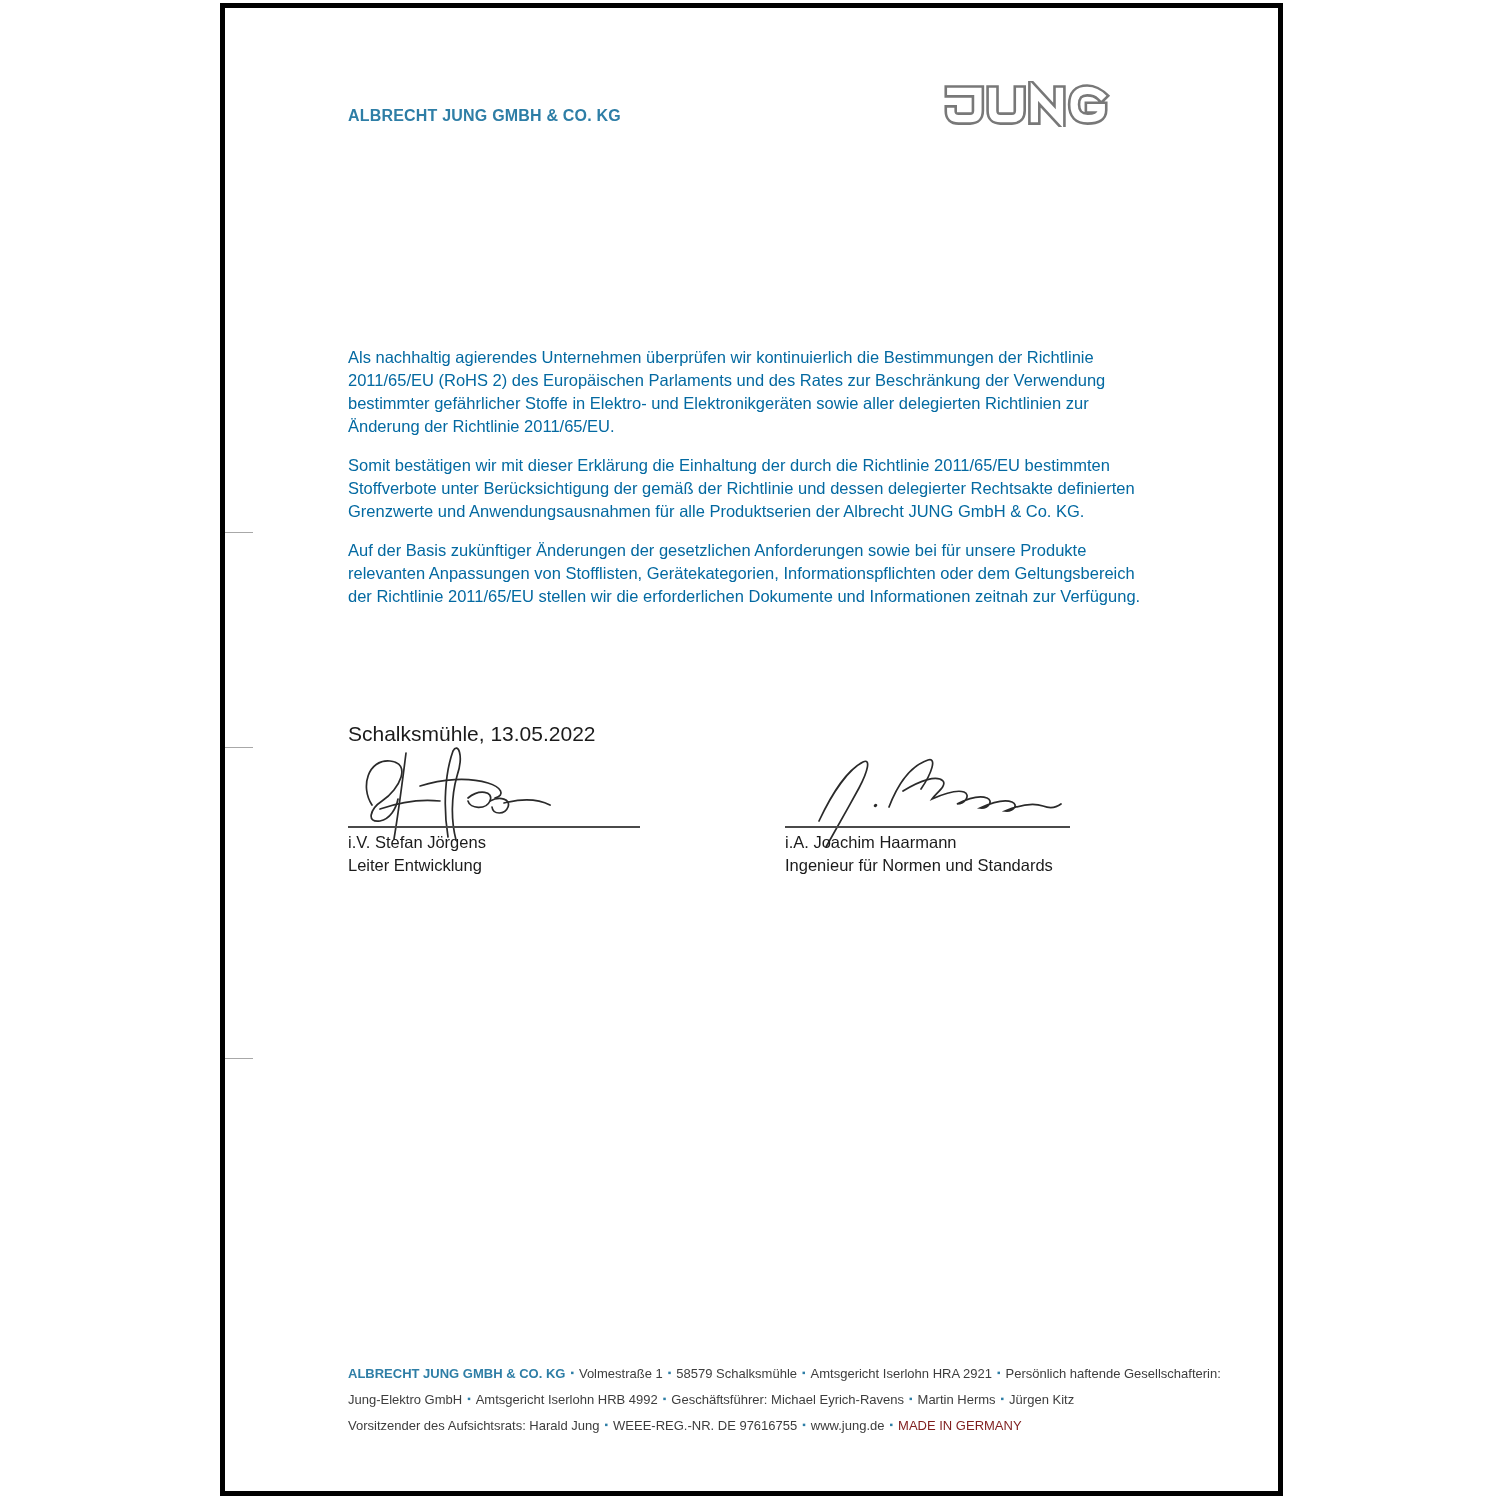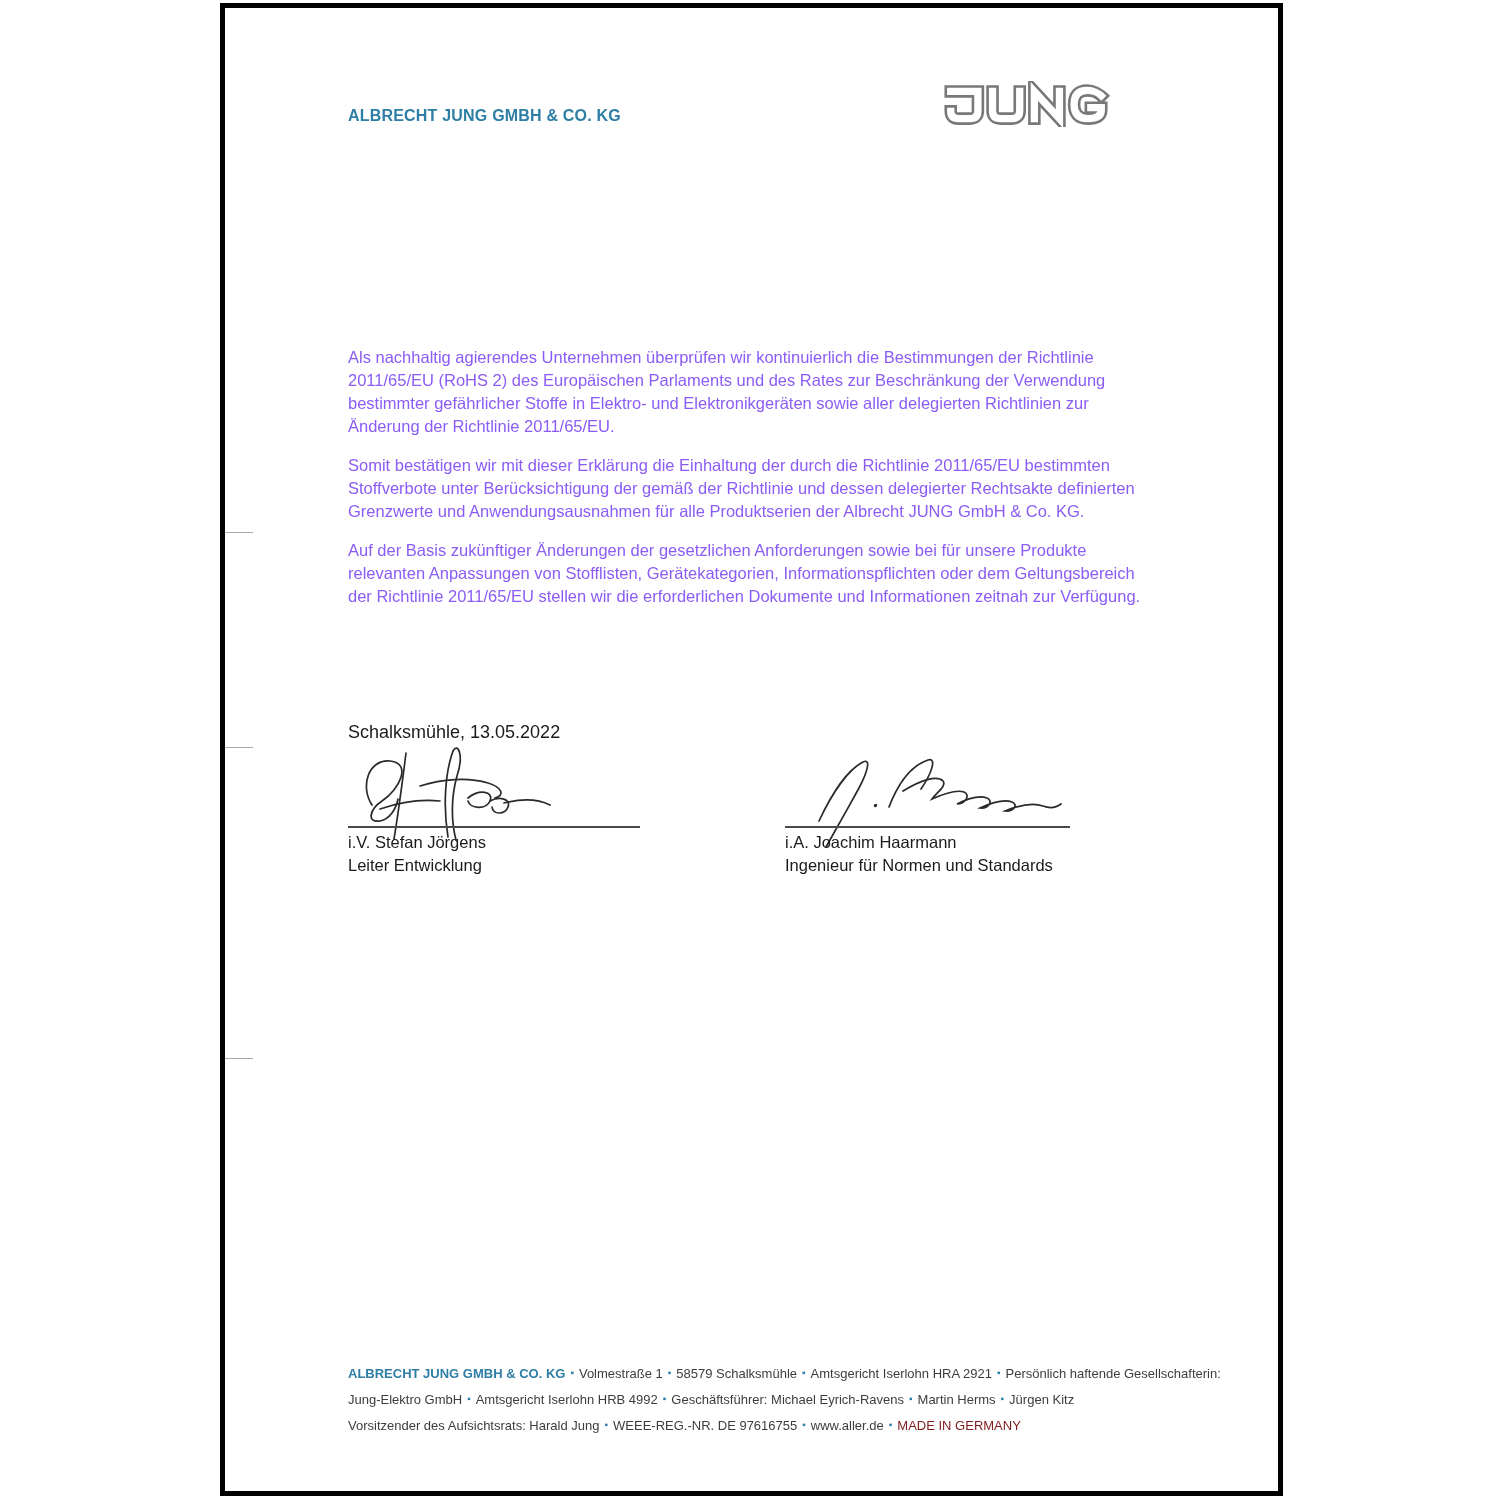--- a/index.html
+++ b/index.html
@@ -20,23 +20,23 @@
     font-size:16px;font-weight:bold;color:var(--teal,#2E7EA6);letter-spacing:.2px;
   }
   .logo{position:absolute;left:710px;top:73px;width:182px;height:46px;}
 
   .title{
     position:absolute;left:123px;top:224px;margin:0;width:850px;
     font-size:24.5px;font-weight:bold;color:#111;letter-spacing:.1px;
   }
 
   .body{position:absolute;left:123px;top:338px;width:800px;}
-  .body p{margin:0 0 16px 0;font-size:16.5px;line-height:23px;color:#8b5cf6;}
+  .body p{margin:0 0 16px 0;font-size:16.5px;line-height:23px;color:#0369a1;}
 
-  .date-line{position:absolute;left:123px;top:714px;font-size:18px;color:#1b1b1b;}
+  .date-line{position:absolute;left:123px;top:714px;font-size:21px;color:#1b1b1b;}
 
   .sig-block{position:absolute;top:747px;height:135px;}
   .sig-left{left:123px;width:292px;}
   .sig-right{left:560px;width:285px;}
   .sig-svg{position:absolute;left:0;top:-12px;width:300px;height:112px;pointer-events:none;}
   .sig-line{position:absolute;left:0;right:0;top:71px;height:2px;background:#4a4a4a;}
   .sig-name{position:absolute;left:0;top:78px;font-size:16.5px;white-space:nowrap;}
   .sig-role{position:absolute;left:0;top:101px;font-size:16.5px;white-space:nowrap;}
 
   .footer{position:absolute;left:123px;top:1352px;width:930px;}
@@ -109,17 +109,17 @@
         </g>
       </svg>
       <div class="sig-line"></div>
       <div class="sig-name">i.A. Joachim Haarmann</div>
       <div class="sig-role">Ingenieur für Normen und Standards</div>
     </div>
 
     <div class="footer">
       <div class="footer-line"><span class="fseg fseg-company">ALBRECHT JUNG GMBH &amp; CO. KG</span><span class="fseg fseg-bullet">▪</span><span class="fseg fseg-normal">Volmestraße 1</span><span class="fseg fseg-bullet">▪</span><span class="fseg fseg-normal">58579 Schalksmühle</span><span class="fseg fseg-bullet">▪</span><span class="fseg fseg-normal">Amtsgericht Iserlohn HRA 2921</span><span class="fseg fseg-bullet">▪</span><span class="fseg fseg-normal">Persönlich haftende Gesellschafterin:</span></div>
       <div class="footer-line"><span class="fseg fseg-normal">Jung-Elektro GmbH</span><span class="fseg fseg-bullet">▪</span><span class="fseg fseg-normal">Amtsgericht Iserlohn HRB 4992</span><span class="fseg fseg-bullet">▪</span><span class="fseg fseg-normal">Geschäftsführer: Michael Eyrich-Ravens</span><span class="fseg fseg-bullet">▪</span><span class="fseg fseg-normal">Martin Herms</span><span class="fseg fseg-bullet">▪</span><span class="fseg fseg-normal">Jürgen Kitz</span></div>
-      <div class="footer-line"><span class="fseg fseg-normal">Vorsitzender des Aufsichtsrats: Harald Jung</span><span class="fseg fseg-bullet">▪</span><span class="fseg fseg-normal">WEEE-REG.-NR. DE 97616755</span><span class="fseg fseg-bullet">▪</span><span class="fseg fseg-normal">www.aller.de</span><span class="fseg fseg-bullet">▪</span><span class="fseg fseg-bold">MADE IN GERMANY</span></div>
+      <div class="footer-line"><span class="fseg fseg-normal">Vorsitzender des Aufsichtsrats: Harald Jung</span><span class="fseg fseg-bullet">▪</span><span class="fseg fseg-normal">WEEE-REG.-NR. DE 97616755</span><span class="fseg fseg-bullet">▪</span><span class="fseg fseg-normal">www.jung.de</span><span class="fseg fseg-bullet">▪</span><span class="fseg fseg-bold">MADE IN GERMANY</span></div>
     </div>
 
   </div>
 </div>
 
 </body></html>

